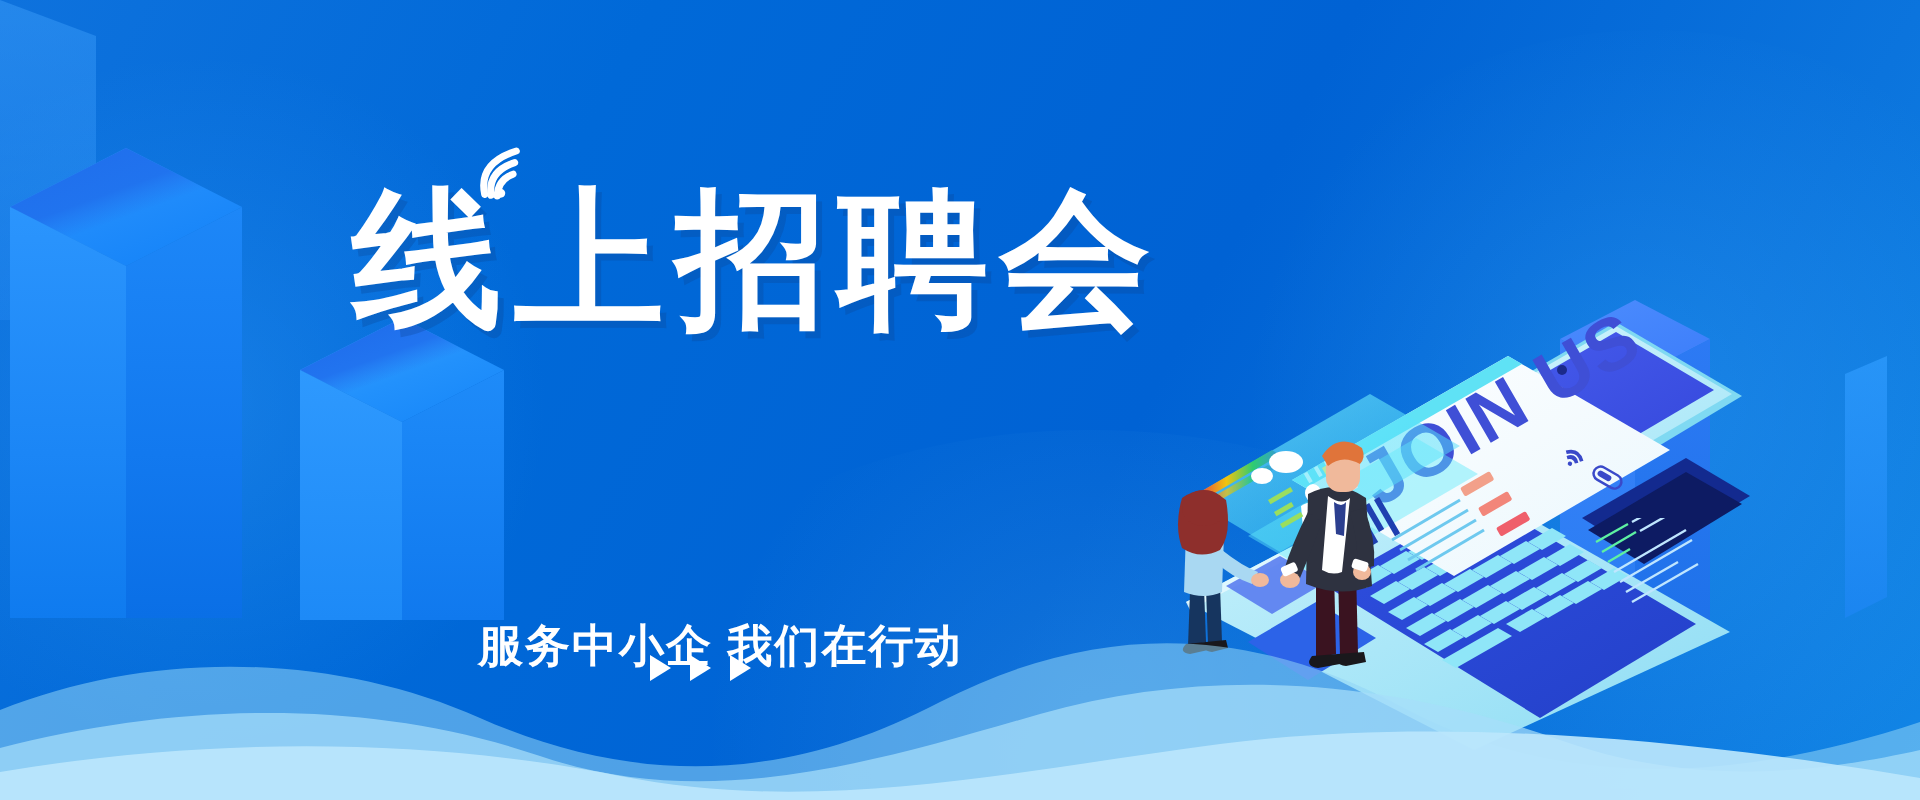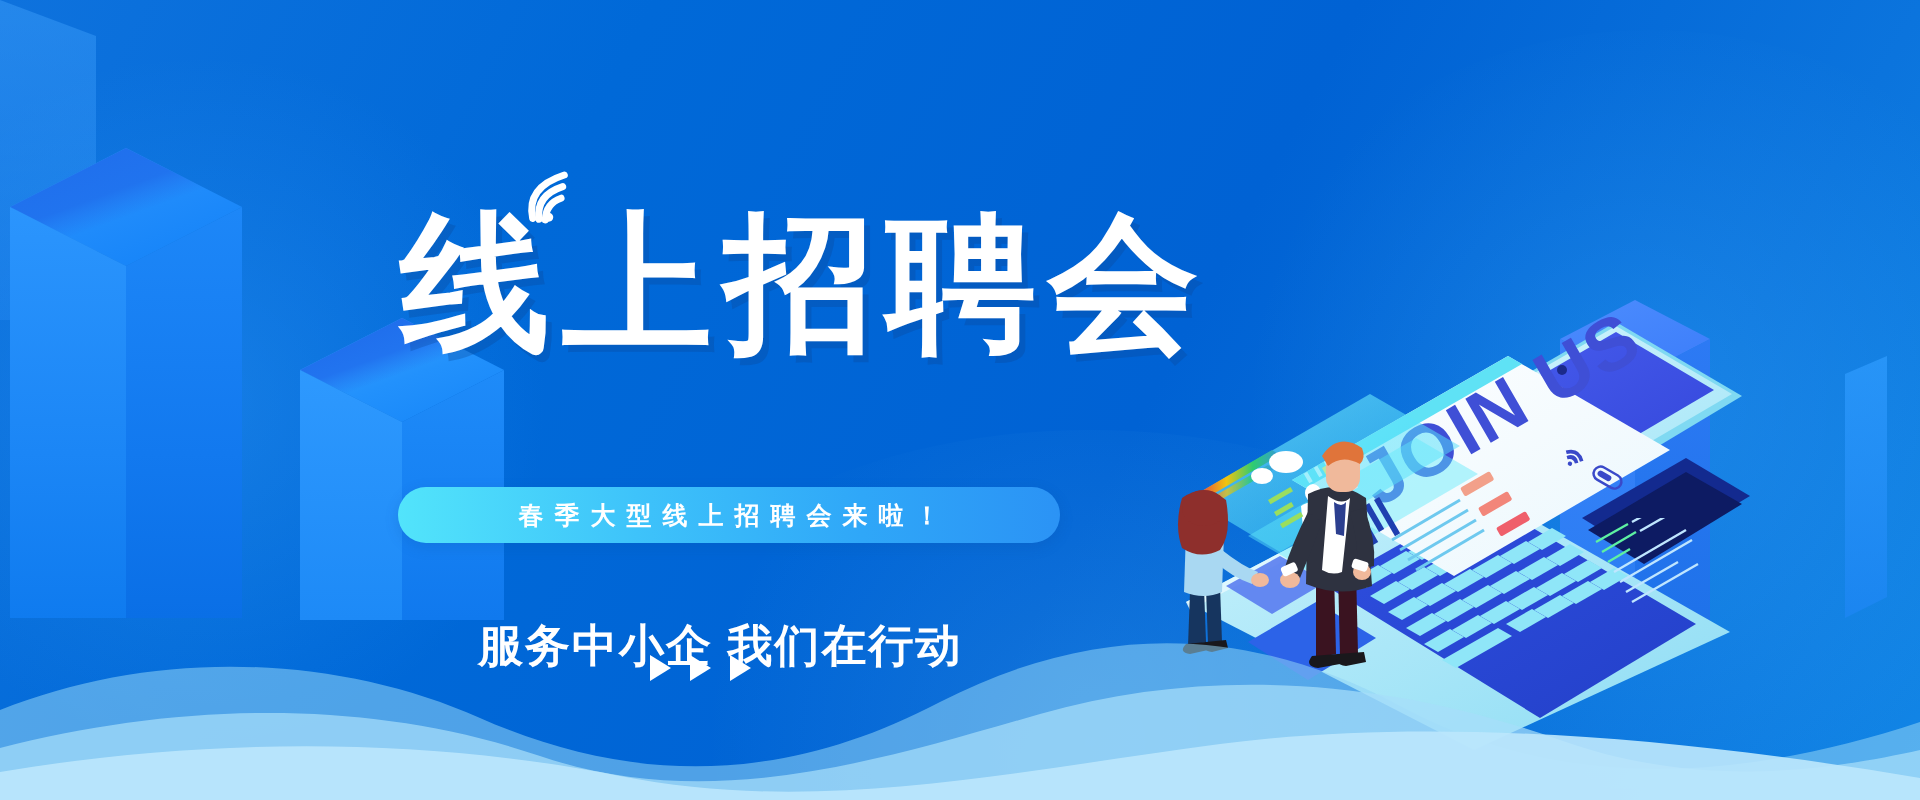--- a/index.html
+++ b/index.html
@@ -70,21 +70,21 @@
   .tower3 .rgt{left:75px;top:39px;width:75px;height:291px;
     background:linear-gradient(180deg,#2f79f6 0%,#1f70ea 100%);opacity:.9;
     clip-path:polygon(0 39px,100% 0,100% 100%,0 100%);}
 
   
   .sliver{position:absolute;left:1845px;top:356px;width:42px;height:262px;
     background:linear-gradient(180deg,#2e9bfe 0%,#1d86f4 100%);opacity:.75;
     clip-path:polygon(0 18px,100% 0,100% 92%,0 100%);}
 
   
-  .title-wrap{position:absolute;left:352px;top:208px;margin-left:48px;}
+  .title-wrap{position:absolute;left:352px;top:184px;}
   .title{
     font-size:150px;line-height:1;font-weight:bold;color:#ffffff;
     letter-spacing:12px;white-space:nowrap;
     text-shadow:6px 7px 0 rgba(11,70,150,.30);
   }
   .wifi-icon{position:absolute;left:120px;top:-42px;width:64px;height:56px;transform:rotate(-12deg);}
 
   
   .pill{
     position:absolute;left:398px;top:487px;width:662px;height:56px;border-radius:28px;
@@ -370,23 +370,20 @@
     <svg class="wifi-icon" viewBox="0 0 64 56">
       <g fill="none" stroke="#ffffff" stroke-width="7" stroke-linecap="round">
         <path d="M8 48 Q8 16 48 12"></path>
         <path d="M14 50 Q16 26 44 23"></path>
         <path d="M20 52 Q24 36 40 34"></path>
       </g>
       <circle cx="24" cy="50" r="4.5" fill="#ffffff"></circle>
     </svg>
   </div>
 
-  <div class="pill">
-    <span>春季大型线上招聘会来啦！</span>
-  </div>
 
   <div class="tagline">服务中小企 我们在行动</div>
 
   <div class="arrows">
     <div class="arrow"></div>
     <div class="arrow"></div>
     <div class="arrow"></div>
   </div>
 
   <svg class="waves" viewBox="0 0 1920 190" preserveAspectRatio="none">

